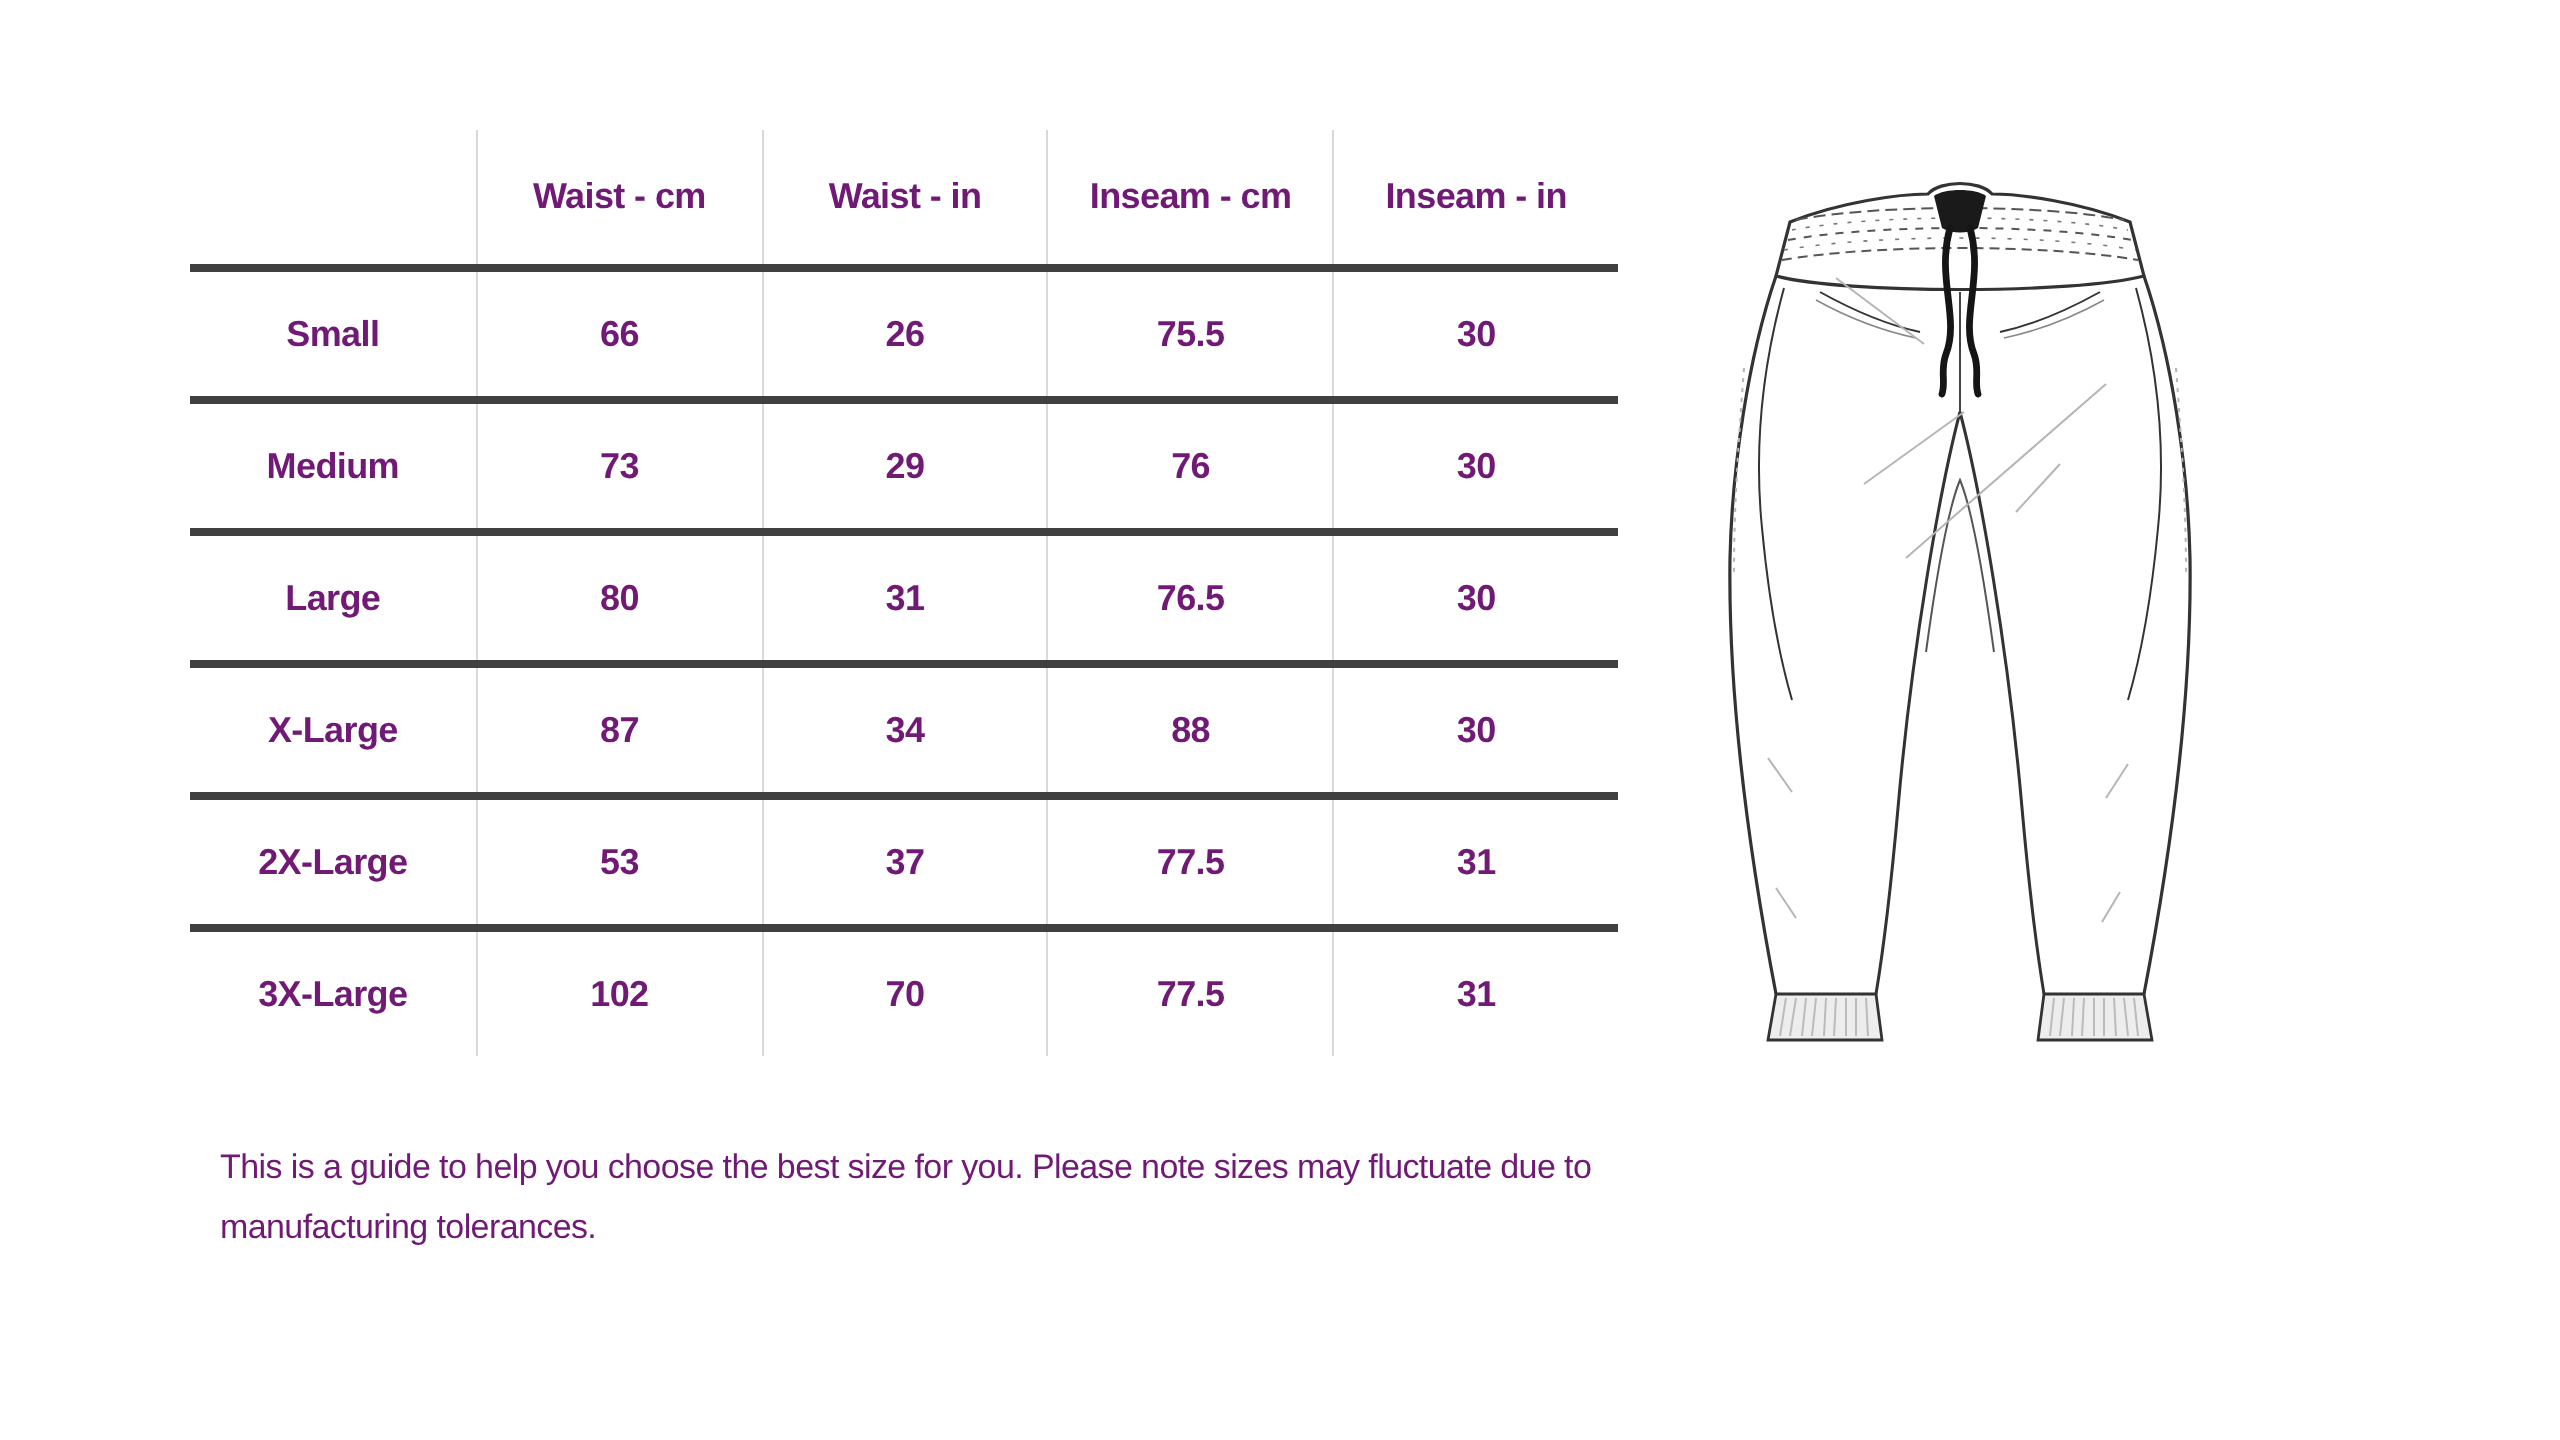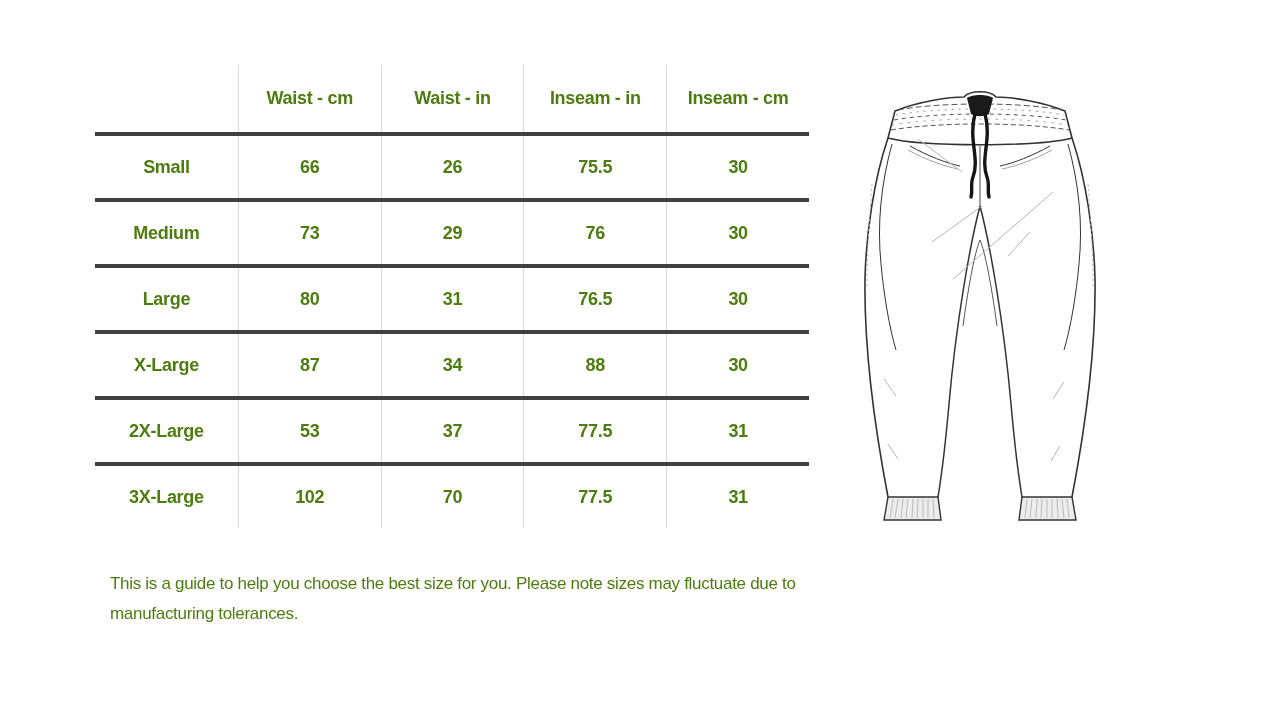--- a/index.html
+++ b/index.html
@@ -3,21 +3,21 @@
 <meta charset="utf-8">
 <style>
   * { margin: 0; padding: 0; box-sizing: border-box; }
   html, body { background: #ffffff; }
   .canvas {
     position: relative;
     width: 1280px;
     height: 720px;
     background: #ffffff;
     font-family: "Liberation Sans", "DejaVu Sans", sans-serif;
-    color: #4d7c0f;
+    color: #701a75;
     overflow: hidden;
   }
   .size-table {
     position: absolute;
     left: 95px;
     top: 65px;
     width: 714px;
   }
   .trow { display: flex; height: 66px; }
   .trow.header { height: 67px; }
@@ -54,22 +54,22 @@
 </head>
 <body>
 
 <div class="canvas">
 
   <div class="size-table">
     <div class="trow header">
       <div class="tcell"></div>
       <div class="tcell">Waist - cm</div>
       <div class="tcell">Waist - in</div>
+      <div class="tcell">Inseam - cm</div>
       <div class="tcell">Inseam - in</div>
-      <div class="tcell">Inseam - cm</div>
     </div>
 
     <div class="trow body">
       <div class="tcell">Small</div>
       <div class="tcell">66</div>
       <div class="tcell">26</div>
       <div class="tcell">75.5</div>
       <div class="tcell">30</div>
     </div>
 

